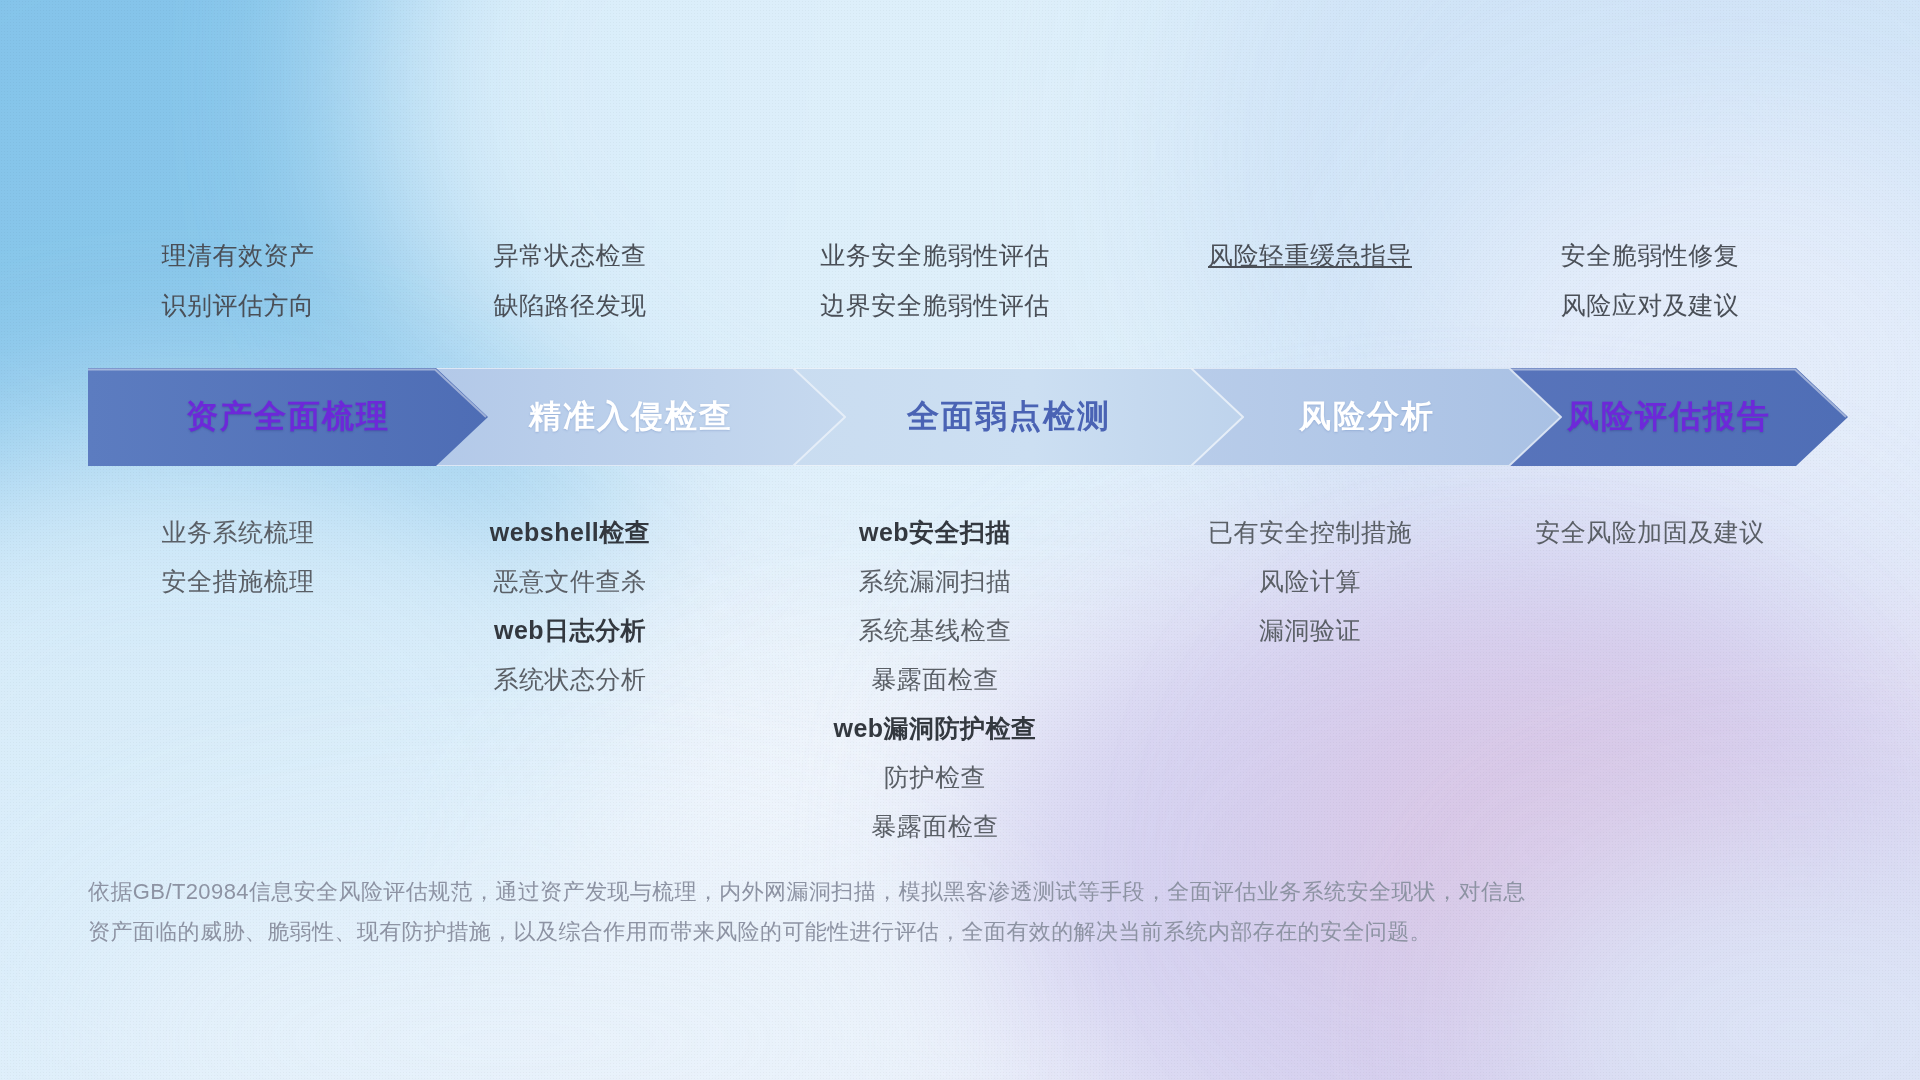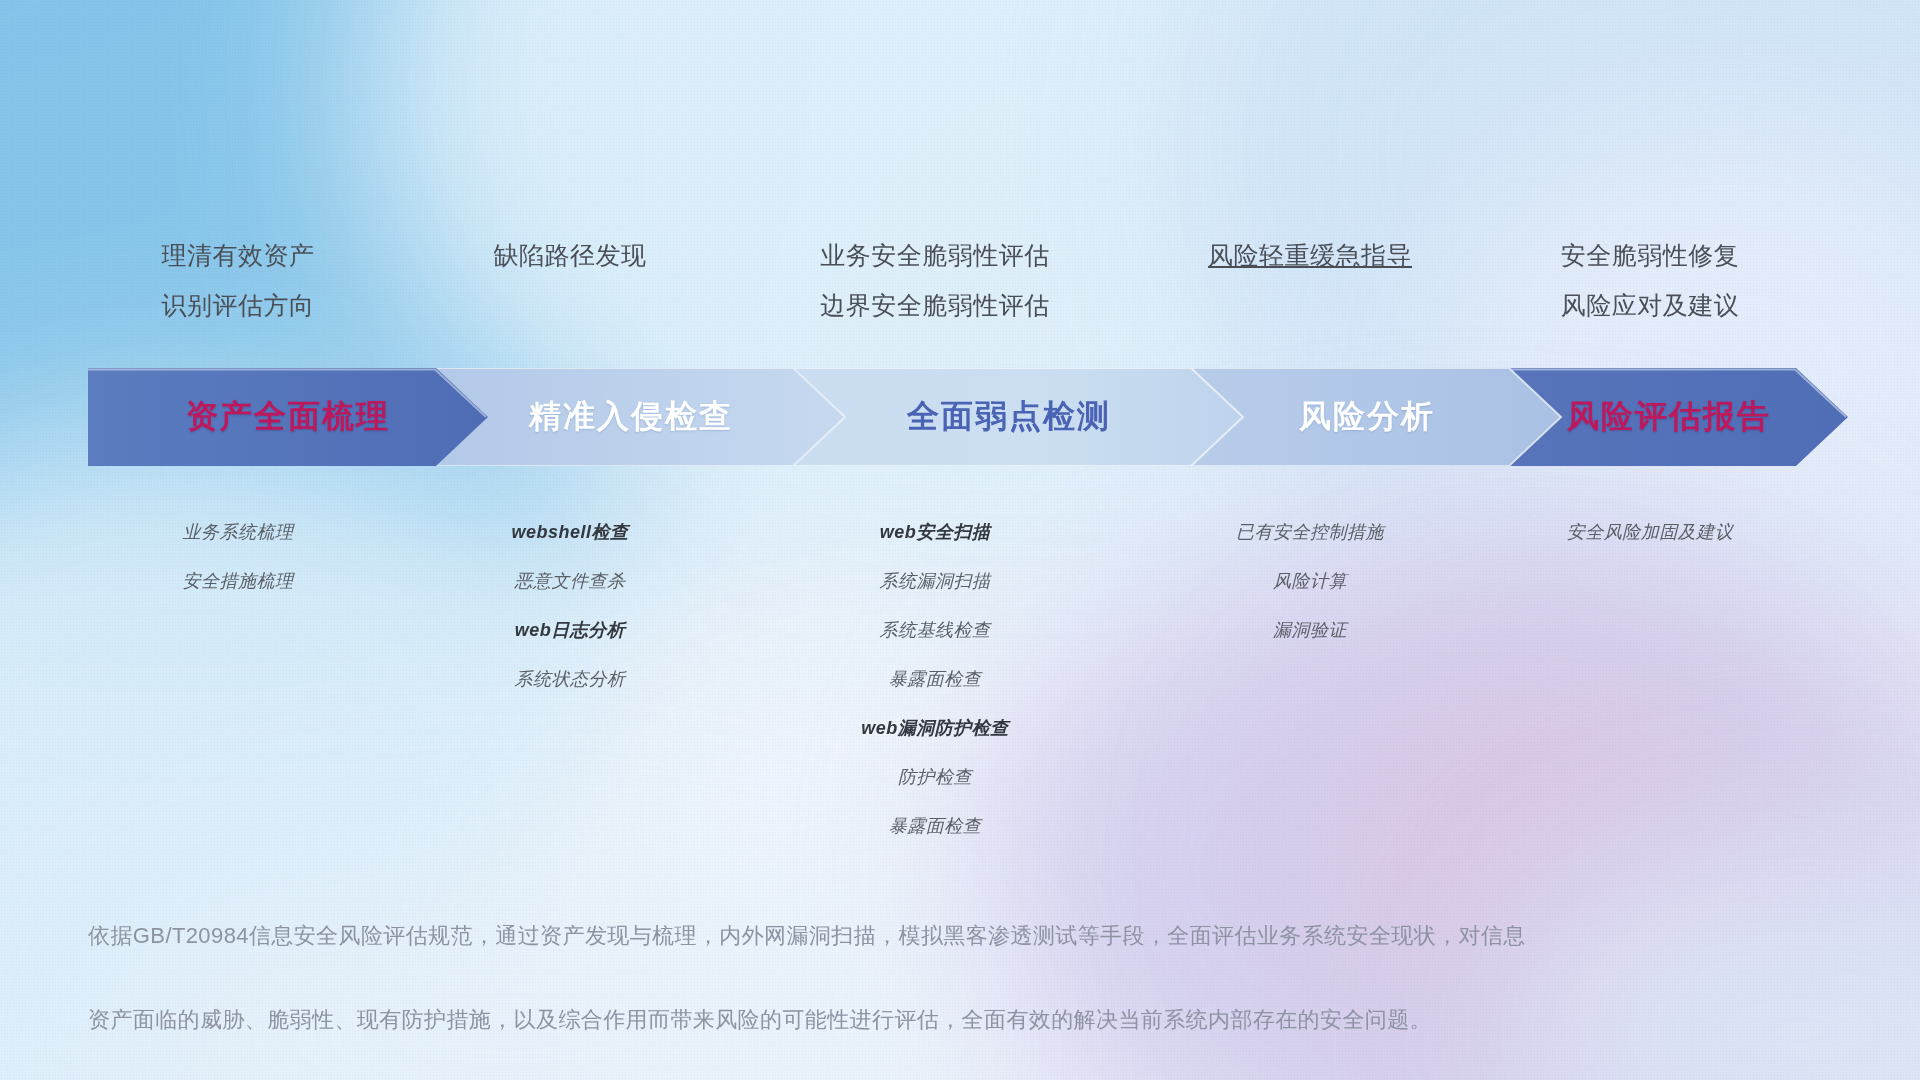--- a/index.html
+++ b/index.html
@@ -30,36 +30,36 @@
   .grain{position:absolute;inset:0;opacity:.035;
     background-image:radial-gradient(#000 1px,transparent 1px);
     background-size:3px 3px;}
 
   
   #content{position:absolute;inset:0;}
 
   .col-top{position:absolute;text-align:center;color:#4a4f57;
     font-size:25px;line-height:50px;white-space:nowrap;letter-spacing:.5px;}
   .col-bot{position:absolute;text-align:center;color:#5a5f66;
-    font-size:18px;line-height:49px;white-space:nowrap;letter-spacing:.5px;font-style:italic;}
+    font-size:25px;line-height:49px;white-space:nowrap;letter-spacing:.5px;}
   .col-bot .strong{color:#33383f;font-weight:bold;}
 
   
   #bar{position:absolute;left:88px;top:368px;width:1760px;height:98px;}
   .seg{position:absolute;top:0;height:98px;display:flex;align-items:center;justify-content:center;}
   .seg .lbl{font-size:32px;font-weight:bold;letter-spacing:2px;position:relative;z-index:3;}
   .seg .shape{position:absolute;inset:0;}
-  .seg.dark .lbl{color:#be185d;text-shadow:0 1px 2px rgba(40,60,120,.35);}
+  .seg.dark .lbl{color:#6d28d9;text-shadow:0 1px 2px rgba(40,60,120,.35);}
   .seg.lite .lbl{color:#ffffff;text-shadow:0 1px 2px rgba(90,120,180,.30);}
   .seg.mid  .lbl{color:#4a63b4;}
 
   
   #footer{position:absolute;left:88px;top:872px;width:1530px;
     color:#8d93a3;font-size:22px;line-height:40px;letter-spacing:.4px;}
-  #footer div{white-space:nowrap;margin-top:44px;}
+  #footer div{white-space:nowrap;}
 </style>
 </head>
 <body>
 
 <div id="bg">
   <div class="base"></div>
   <div class="blob b1"></div>
   <div class="blob b2"></div>
   <div class="blob b3"></div>
   <div class="blob b4"></div>
@@ -72,20 +72,21 @@
   <div class="grain"></div>
 </div>
 
 <div id="content">
 
   <div class="col-top" style="left:28px;top:230px;width:420px;">
     <div>理清有效资产</div>
     <div>识别评估方向</div>
   </div>
   <div class="col-top" style="left:360px;top:230px;width:420px;">
+    <div>异常状态检查</div>
     <div>缺陷路径发现</div>
   </div>
   <div class="col-top" style="left:725px;top:230px;width:420px;">
     <div>业务安全脆弱性评估</div>
     <div>边界安全脆弱性评估</div>
   </div>
   <div class="col-top" style="left:1100px;top:230px;width:420px;text-decoration:underline;">
     <div>风险轻重缓急指导</div>
   </div>
   <div class="col-top" style="left:1440px;top:230px;width:420px;">

